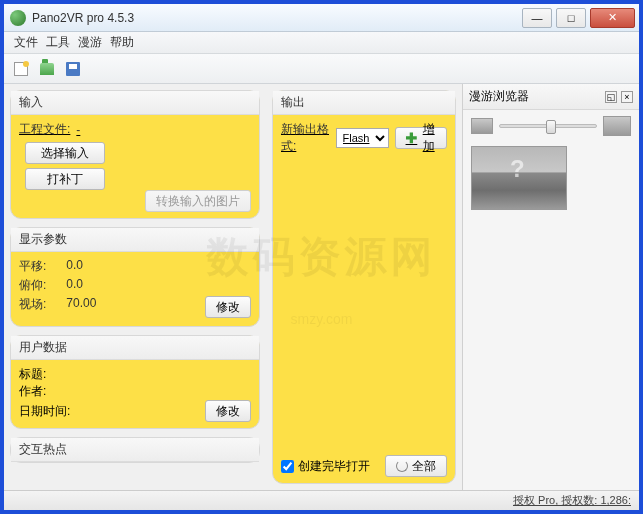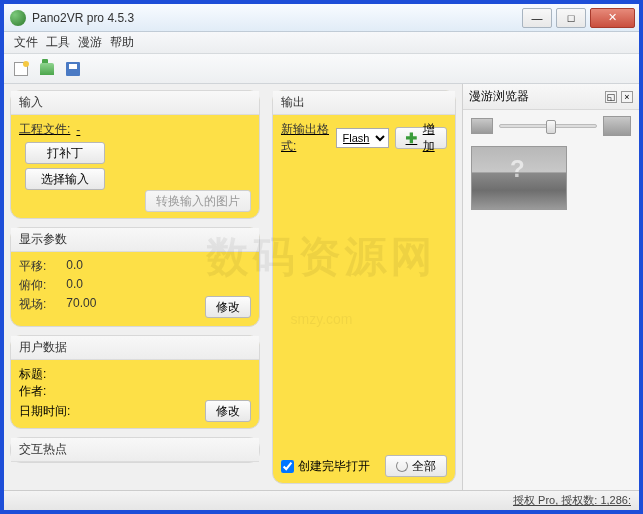--- a/index.html
+++ b/index.html
@@ -236,22 +236,22 @@
 
       <div class="group">
         <div class="group-header">输入</div>
         <div class="group-body">
           <div class="row">
             <span class="label">工程文件:</span>
             <span class="value">-</span>
           </div>
           <div class="input-body-flex">
             <div class="input-row-right">
+              <button class="btn">选择输入</button>
               <button class="btn">打补丁</button>
-              <button class="btn">选择输入</button>
             </div>
           </div>
           <div style="display:flex; justify-content:flex-end;">
             <button class="btn disabled">转换输入的图片</button>
           </div>
         </div>
       </div>
 
       <div class="group">
         <div class="group-header">显示参数</div>

